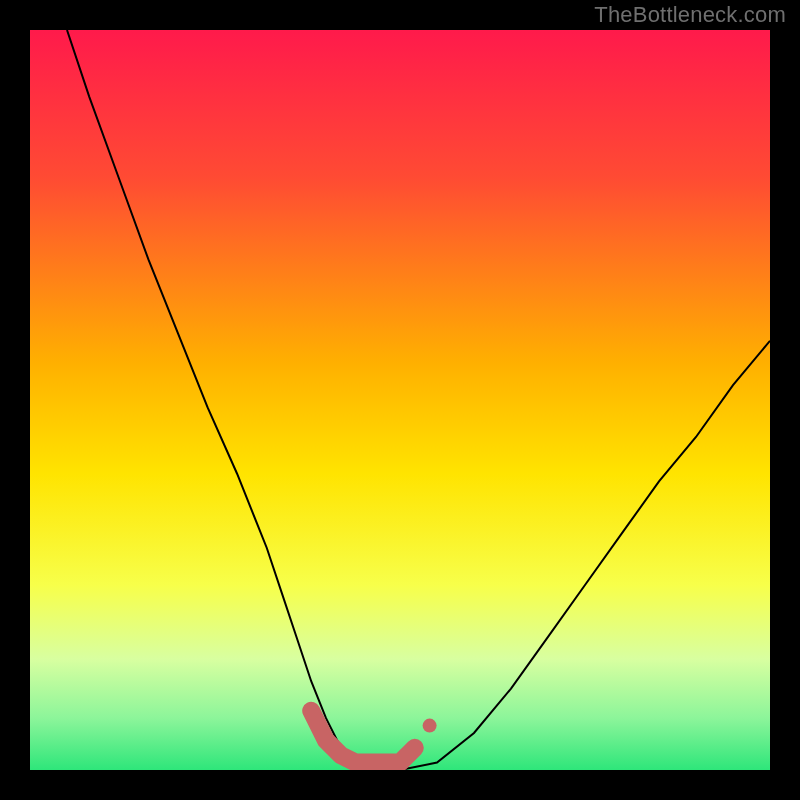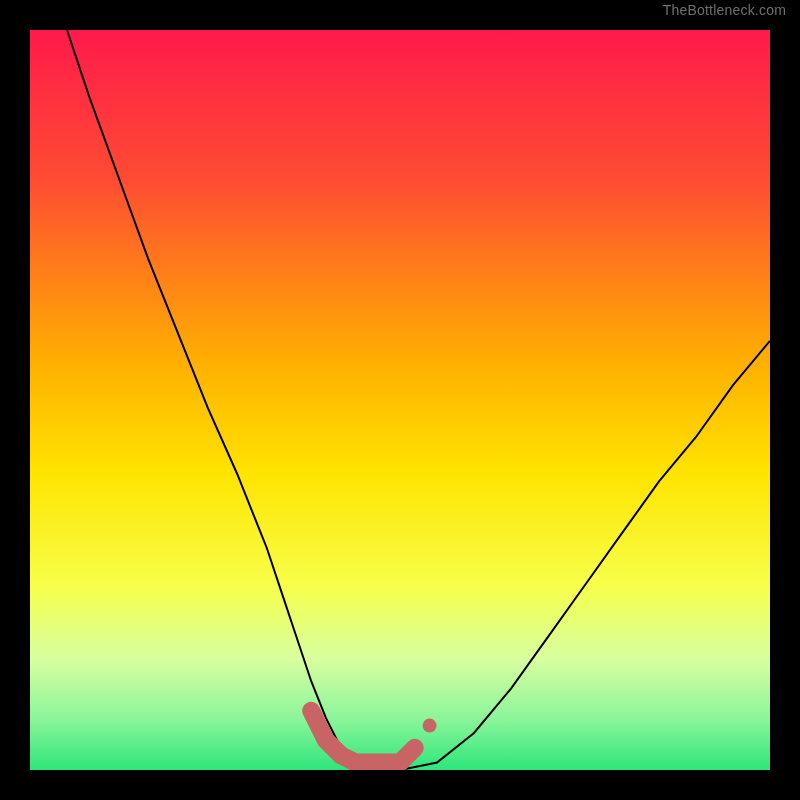--- a/index.html
+++ b/index.html
@@ -17,21 +17,21 @@
     top: 0;
     width: 800px;
     height: 800px;
     background: #000;
   }
   .watermark {
     position: absolute;
     top: 2px;
     right: 14px;
     color: #6f6f6f;
-    font-size: 14px;
+    font-size: 22px;
     font-weight: 400;
     letter-spacing: 0.2px;
     z-index: 50;
   }
   .plot {
     position: absolute;
     left: 30px;
     top: 30px;
     width: 740px;
     height: 740px;

